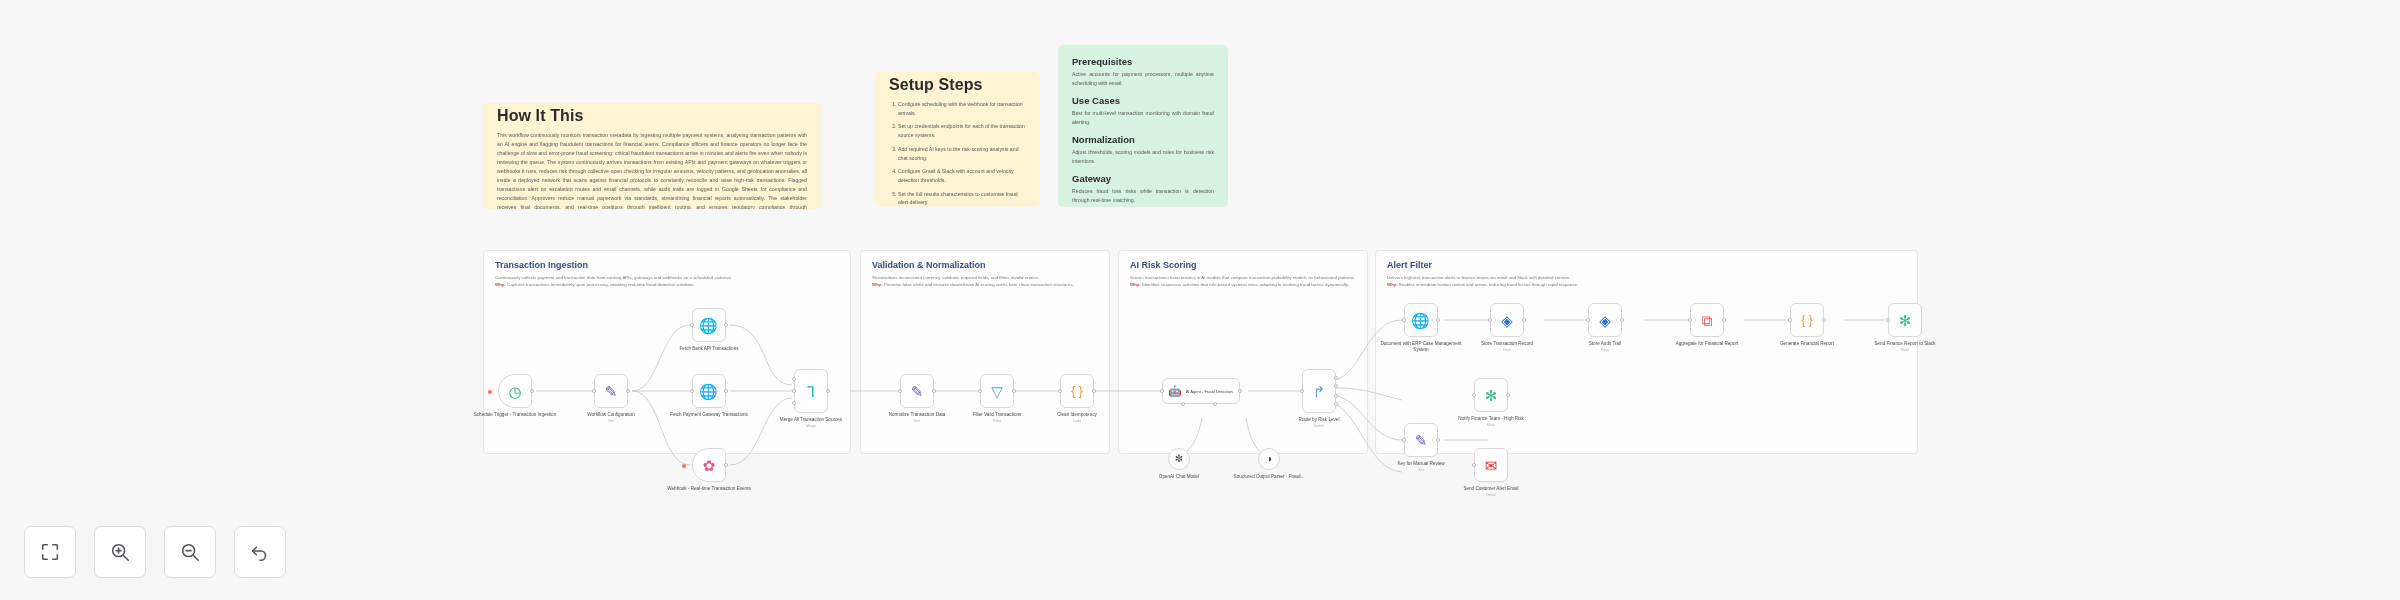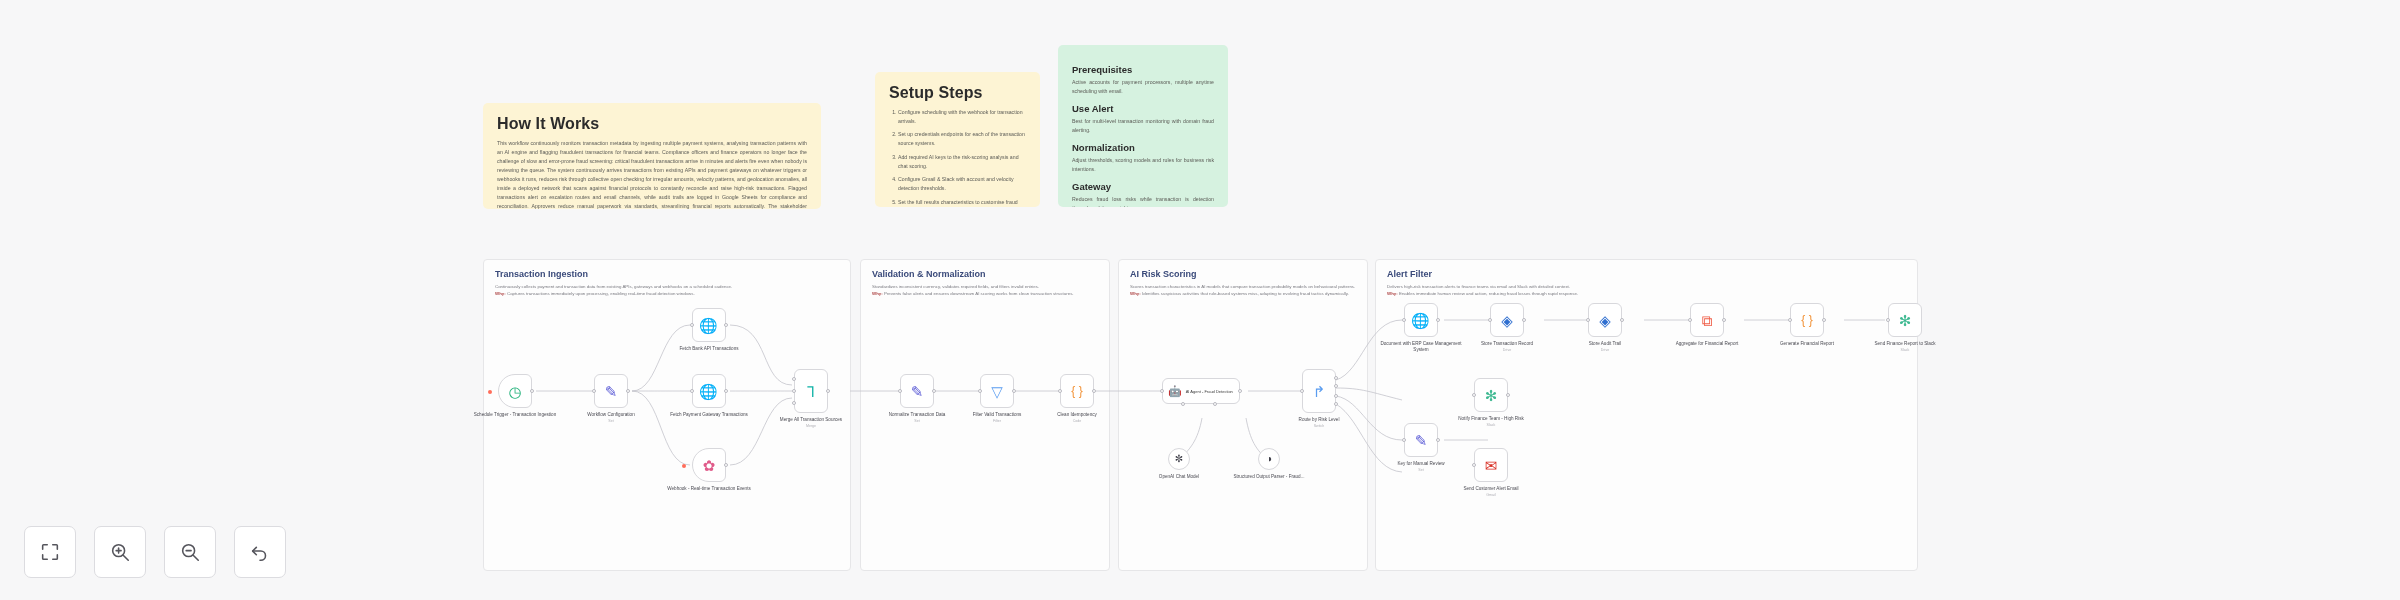--- a/index.html
+++ b/index.html
@@ -5,36 +5,36 @@
   * { box-sizing: border-box; margin: 0; padding: 0; }
   html, body {
     width: 2400px; height: 600px;
     background: #f7f7f8;
     font-family: "Liberation Sans", sans-serif;
     overflow: hidden;
   }
   #canvas { position: relative; width: 2400px; height: 600px; background: #f7f7f8; }
 
   
-  .note { position: absolute; border-radius: 5px; padding: 12px 14px; overflow: hidden; }
+  .note { position: absolute; border-radius: 5px; padding: 4px 14px; overflow: hidden; }
   .note.yellow { background: #fdf4d4; }
   .note.green  { background: #d6f2e0; }
   .note h3 { font-size: 16px; font-weight: 700; color: #2b2b2b; margin-bottom: 6px; letter-spacing: .1px; }
   .note h4 { font-size: 9.5px; font-weight: 700; color: #2b2b2b; margin: 7px 0 3px; }
   .note p { font-size: 5.2px; line-height: 1.72; color: #5b5b56; text-align: justify; }
   .note ol { margin: 0; padding-left: 9px; }
   .note ol li { font-size: 5.2px; line-height: 1.72; color: #5b5b56; margin-bottom: 4.5px; }
 
   #note-how   { left: 483px;  top: 103px; width: 338px; height: 106px; }
   #note-setup { left: 875px;  top: 72px;  width: 165px; height: 135px; }
   #note-prereq{ left: 1058px; top: 45px;  width: 170px; height: 162px; }
 
   
   .lane {
-    position: absolute; top: 259px; height: 312px;
+    position: absolute; top: 250px; height: 204px;
     background: #fdfdfd; border: 1px solid #e6e6e8; border-radius: 4px;
   }
   .lane-head { position: absolute; left: 0; top: 0; padding: 9px 11px 0; width: 100%; }
   .lane-head .t { font-size: 9px; font-weight: 700; color: #3a4a7a; margin-bottom: 4px; }
   .lane-head .d { font-size: 4.4px; line-height: 1.65; color: #7a7a80; }
   .lane-head .d .why { color: #b04a4a; font-weight: 700; }
 
   #lane-1 { left: 483px;  width: 368px; }
   #lane-2 { left: 860px;  width: 250px; }
   #lane-3 { left: 1118px; width: 250px; }
@@ -76,40 +76,40 @@
   }
   .tbtn svg { width: 22px; height: 22px; stroke: #55555c; stroke-width: 1.7; fill: none;
               stroke-linecap: round; stroke-linejoin: round; }
 </style>
 </head>
 <body>
 
 <div id="canvas">
 
   <div class="note yellow" id="note-how">
-    <h3>How It Works</h3>
+    <h3>How It This</h3>
     <p>This workflow continuously monitors transaction metadata by ingesting multiple payment systems, analysing transaction patterns with an AI engine and flagging fraudulent transactions for financial teams. Compliance officers and finance operators no longer face the challenge of slow and error-prone fraud screening: critical fraudulent transactions arrive in minutes and alerts fire even when nobody is reviewing the queue. The system continuously arrives transactions from existing APIs and payment gateways on whatever triggers or webhooks it runs, reduces risk through collective open checking for irregular amounts, velocity patterns, and geolocation anomalies, all inside a deployed network that scans against financial protocols to constantly reconcile and raise high-risk transactions. Flagged transactions alert on escalation routes and email channels, while audit trails are logged in Google Sheets for compliance and reconciliation. Approvers reduce manual paperwork via standards, streamlining financial reports automatically. The stakeholder receives final documents, and real-time positions through intelligent routing, and ensures regulatory compliance through comprehensive audit logging.</p>
   </div>
 
   <div class="note yellow" id="note-setup">
     <h3>Setup Steps</h3>
     <ol id="setup-list">
         <li>Configure scheduling with the webhook for transaction arrivals.</li>
         <li>Set up credentials endpoints for each of the transaction source systems.</li>
         <li>Add required AI keys to the risk-scoring analysis and chat scoring.</li>
         <li>Configure Gmail &amp; Slack with account and velocity detection thresholds.</li>
         <li>Set the full results characteristics to customise fraud alert delivery.</li>
       </ol>
   </div>
 
   <div class="note green" id="note-prereq">
     <div id="prereq-sections">
         <h4>Prerequisites</h4>
         <p>Active accounts for payment processors, multiple anytime scheduling with email.</p>
-        <h4>Use Alert</h4>
+        <h4>Use Cases</h4>
         <p>Best for multi-level transaction monitoring with domain fraud alerting.</p>
         <h4>Normalization</h4>
         <p>Adjust thresholds, scoring models and rules for business risk intentions.</p>
         <h4>Gateway</h4>
         <p>Reduces fraud loss risks while transaction is detection through real-time matching.</p>
       </div>
   </div>
 
   <div class="lane" id="lane-1">
     <div class="lane-head">

